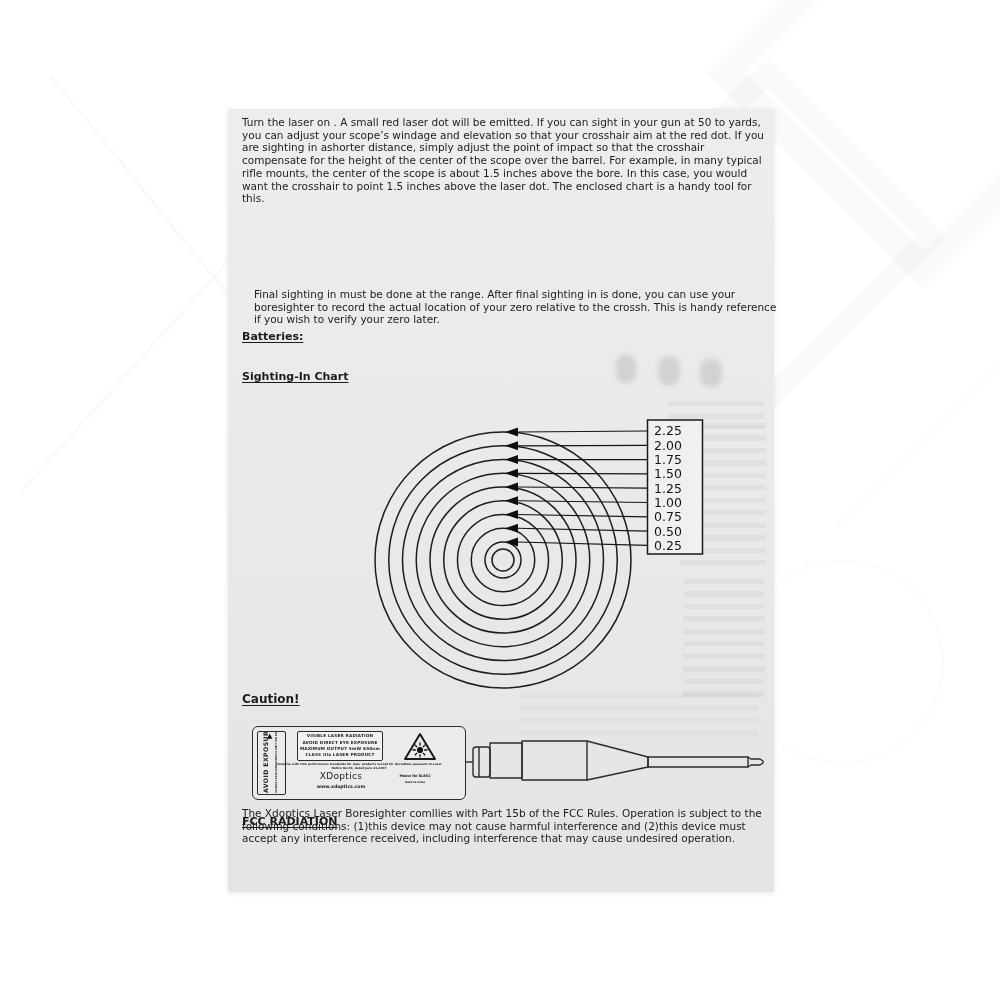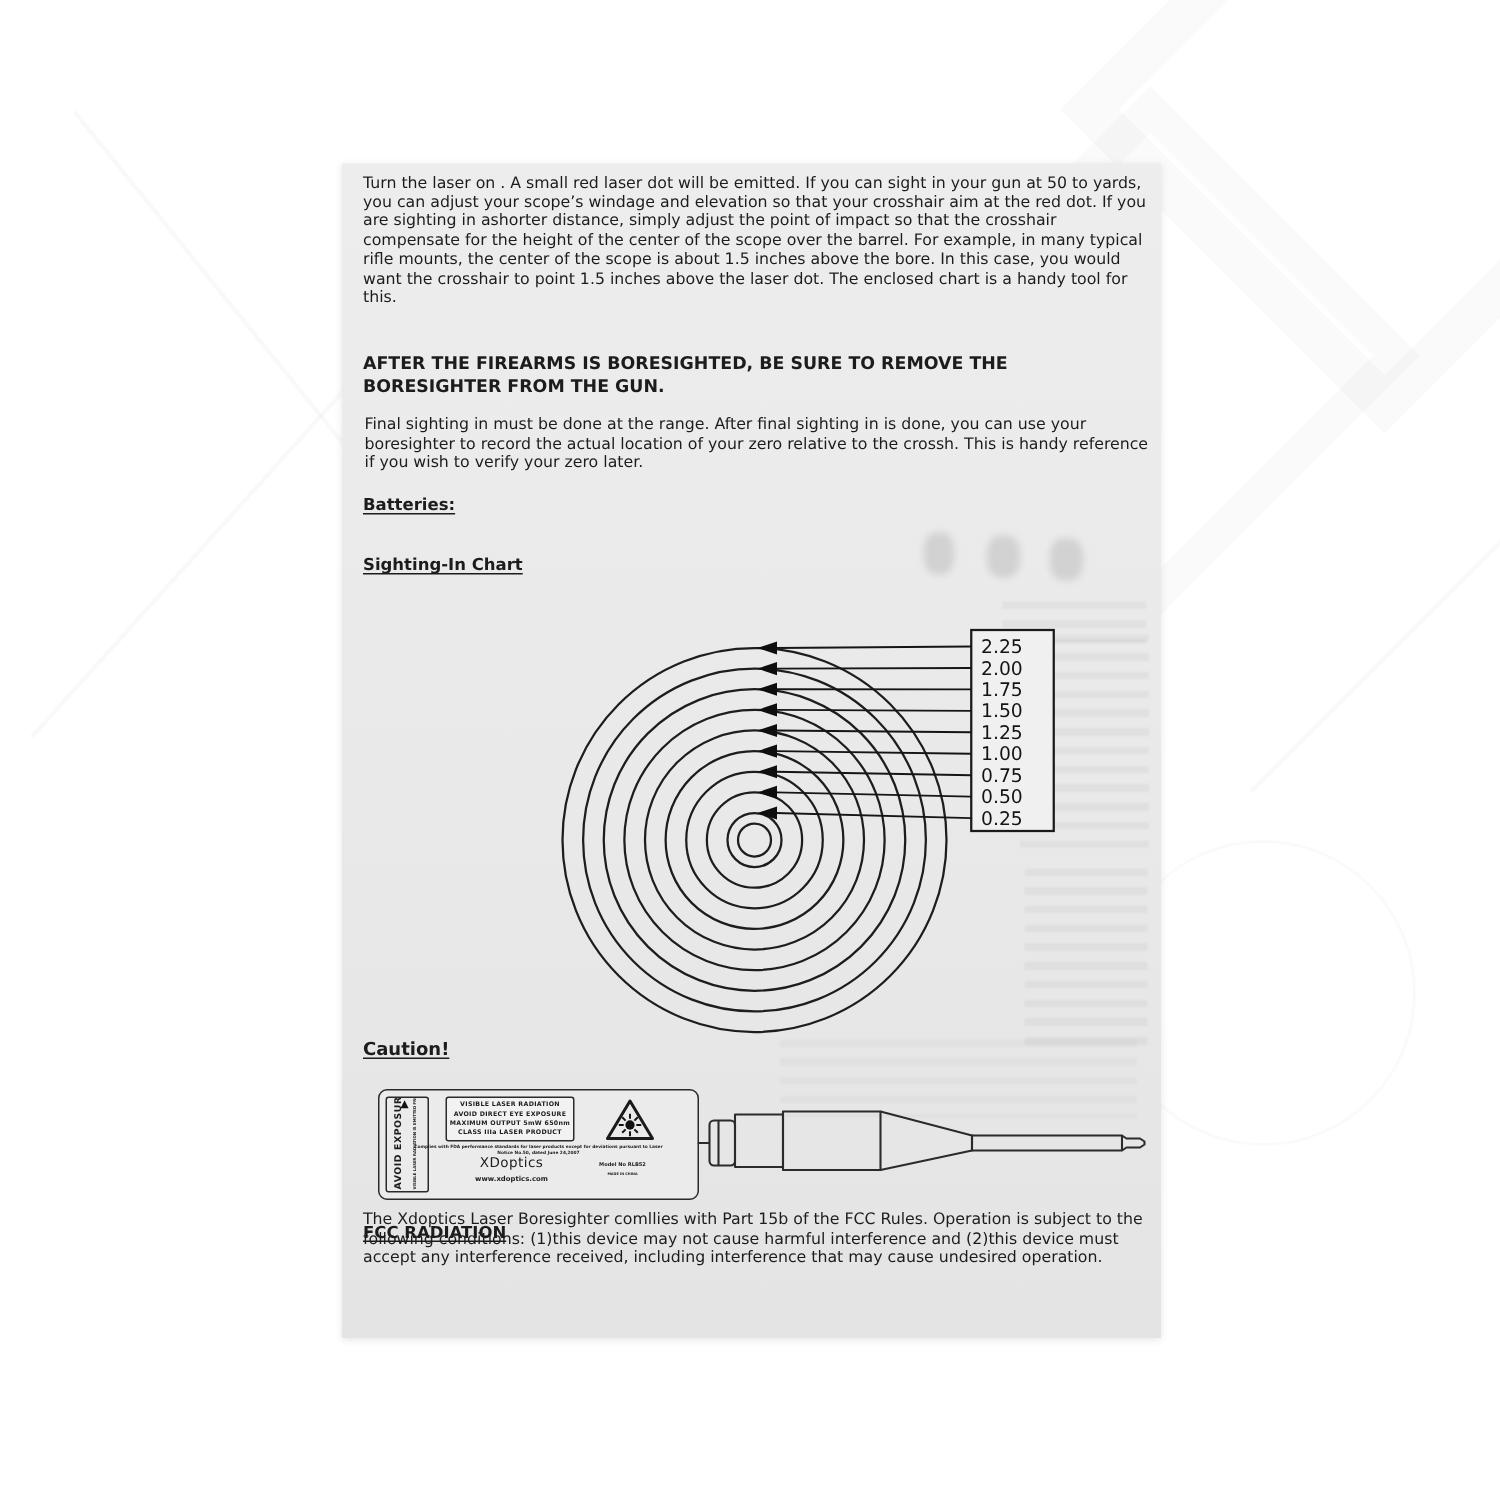--- a/index.html
+++ b/index.html
@@ -77,23 +77,22 @@
     <div class="blob" style="left:388px;top:246px;width:20px;height:28px;"></div>
     <div class="blob" style="left:430px;top:248px;width:22px;height:28px;"></div>
     <div class="blob" style="left:472px;top:250px;width:22px;height:28px;"></div>
     <div class="ghost" style="left:440px;top:292px;width:96px;height:28px;"></div>
     <div class="ghost" style="left:452px;top:314px;width:86px;height:142px;"></div>
     <div class="ghost" style="left:455px;top:470px;width:82px;height:118px;"></div>
     <div class="ghost" style="left:292px;top:584px;width:238px;height:52px;opacity:0.35;"></div>
 
     <p class="bt" style="left:14px;top:7px;width:526px;margin:0;">Turn the laser on . A small red laser dot will be emitted. If you can sight in your gun at 50 to yards,  you can adjust your scope’s windage and elevation so that your crosshair aim at the red dot. If you are sighting in ashorter distance, simply adjust the point of impact so that the crosshair compensate for the height of the center of the scope over the barrel. For example, in many typical rifle mounts, the center of the scope is about 1.5 inches above the bore.  In this case, you would want the crosshair to point 1.5 inches above the laser dot. The enclosed chart is a handy tool for this.</p>
 
-    <div class="warn" style="left:14px;top:126px;width:505px;">AFTER THE FIREARMS IS BORESIGHTED, BE SURE TO REMOVE THE BORESIGHTER FROM THE GUN.</div>
 
-    <p class="bt" style="left:14px;top:167px;width:526px;margin:1px;">Final sighting in must be done at the range. After final sighting in is done, you can use your boresighter to record the actual location of your zero relative to the crossh.   This is handy reference if you wish to verify your zero later.</p>
+    <p class="bt" style="left:14px;top:167px;width:526px;margin:12px;">Final sighting in must be done at the range. After final sighting in is done, you can use your boresighter to record the actual location of your zero relative to the crossh.   This is handy reference if you wish to verify your zero later.</p>
 
     <div class="hd" style="left:14px;top:221px;">Batteries:</div>
 
     <div class="hd" style="left:14px;top:261px;">Sighting-In Chart</div>
 
     <svg style="position:absolute;left:130px;top:305px;" width="350" height="290" viewBox="0 0 350 290">
         <circle cx="145" cy="146" r="11" class="ring"></circle>
         <rect x="289.5" y="6" width="55" height="134" class="legend-box"></rect>
         <circle cx="145" cy="146" r="128" class="ring"></circle>
         <line x1="159" y1="18" x2="289.5" y2="17" class="lead"></line>

